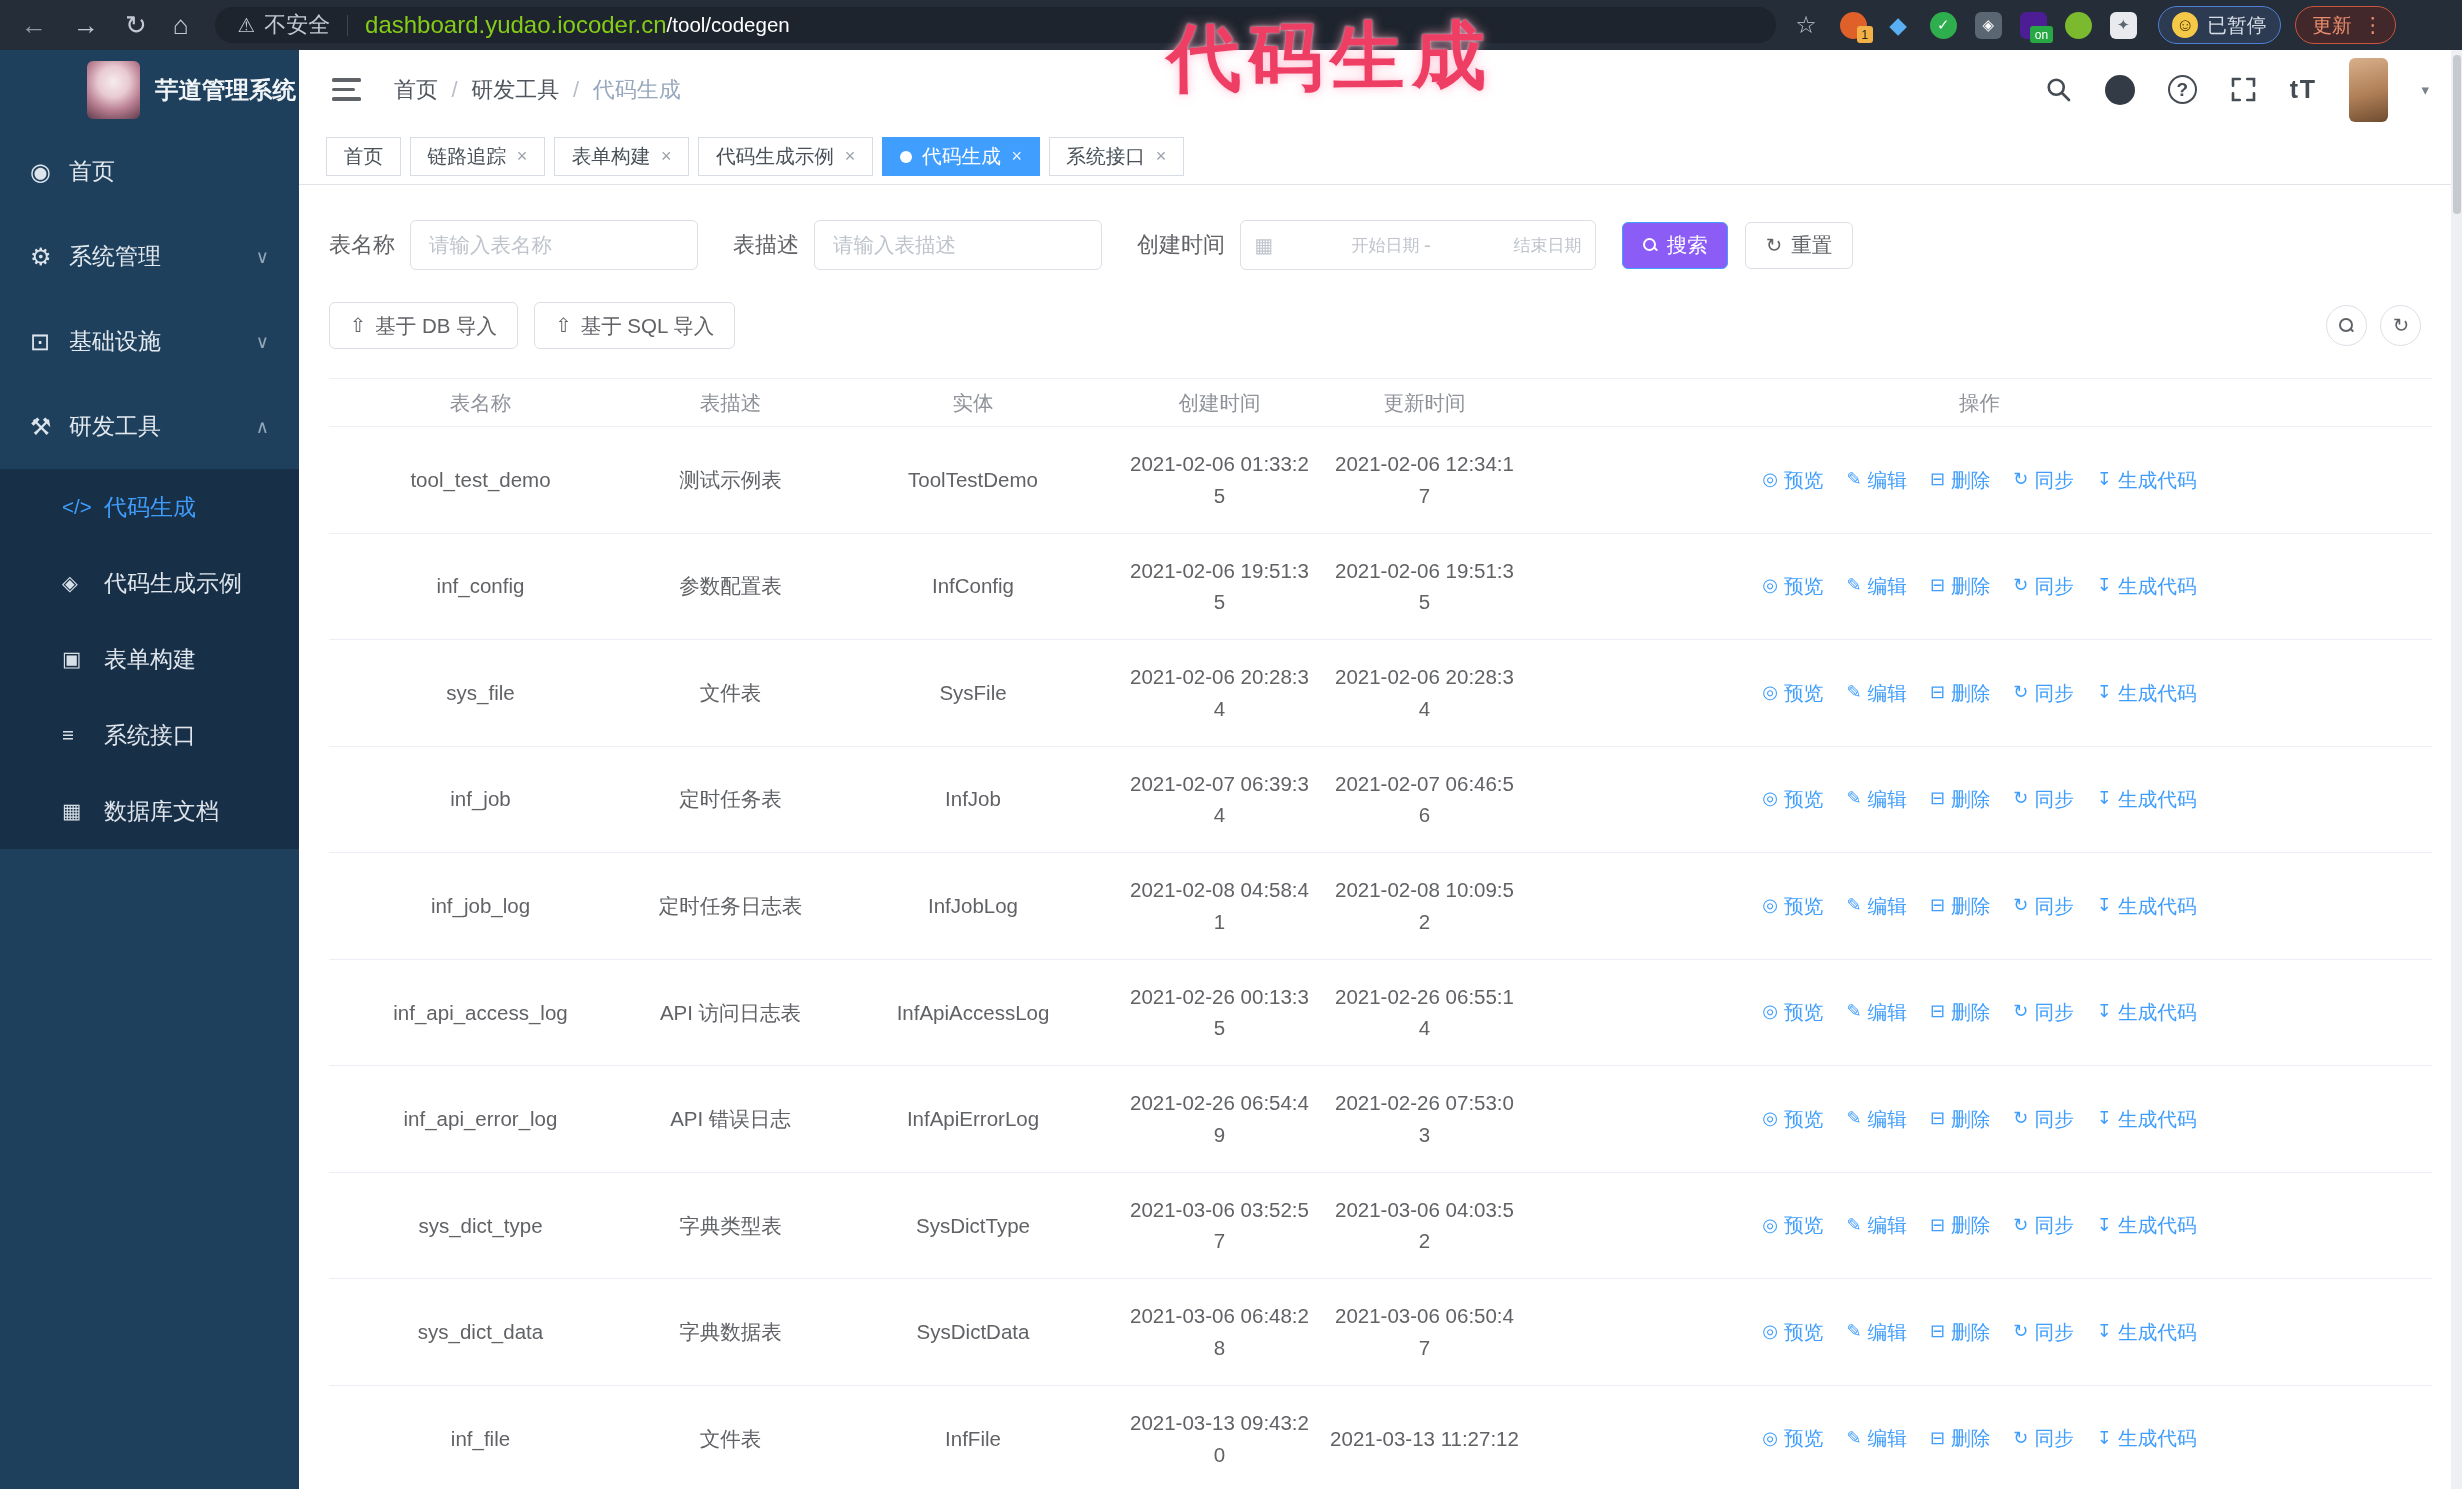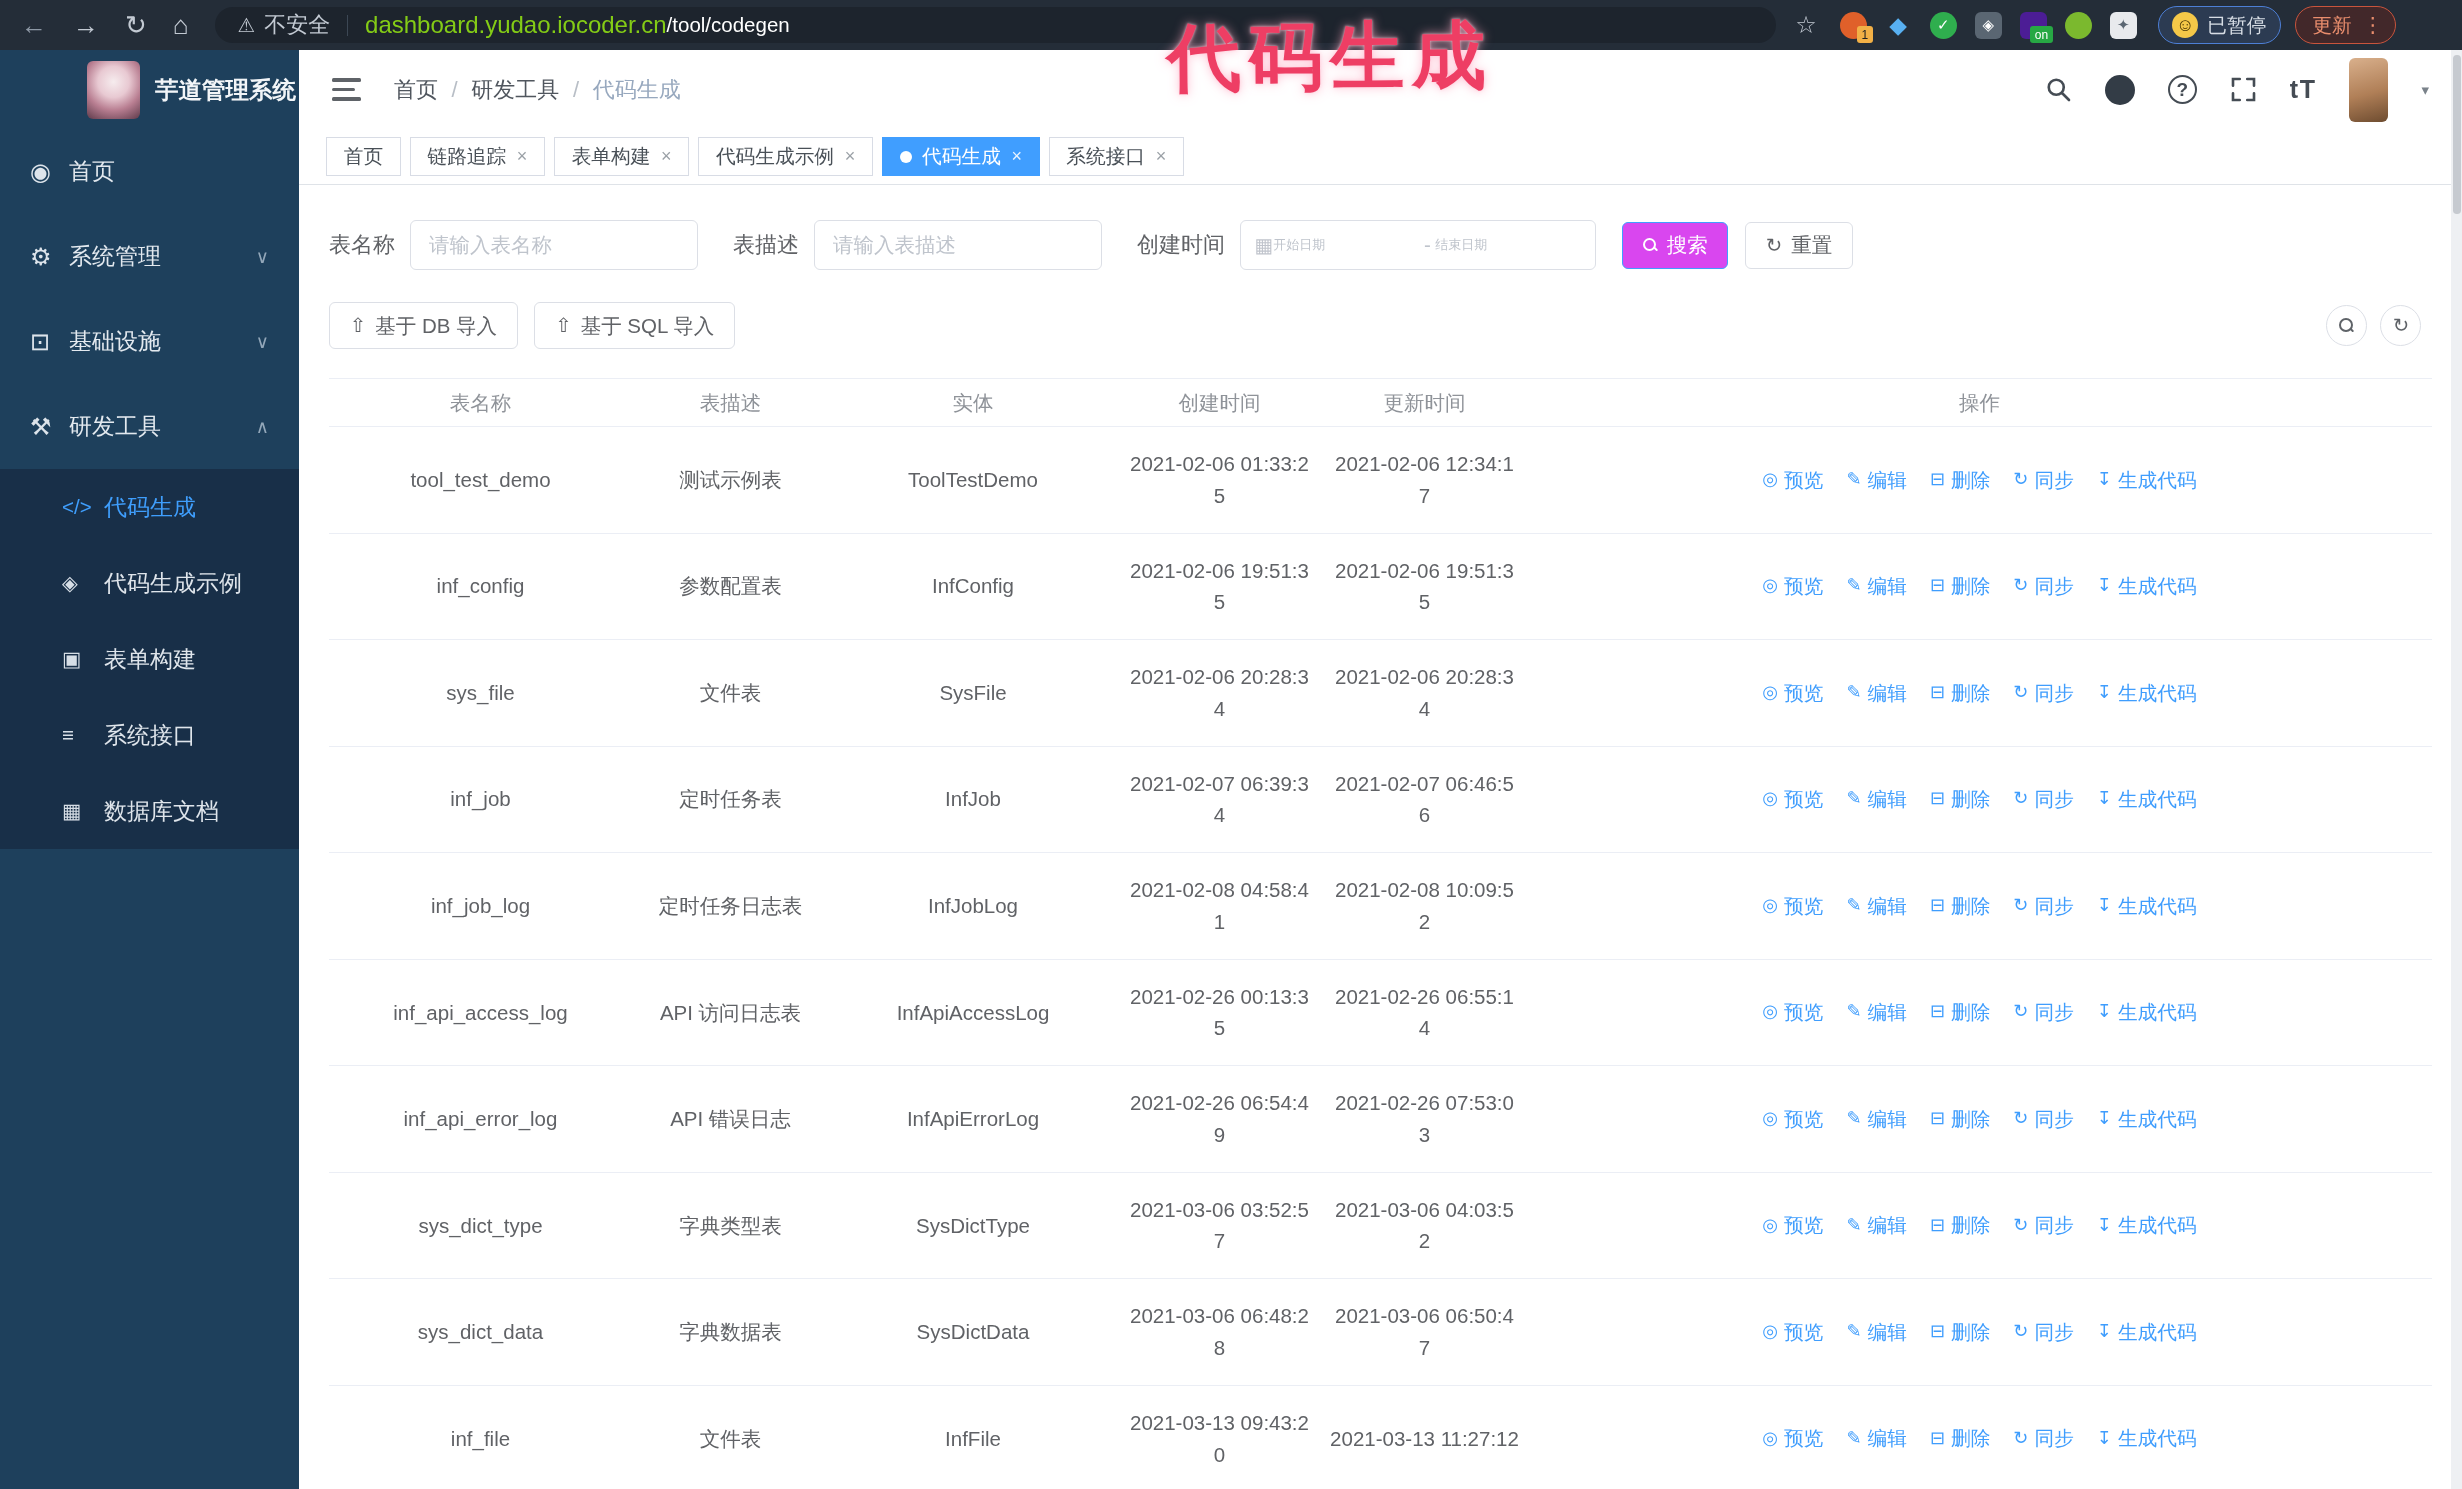--- a/index.html
+++ b/index.html
@@ -77,24 +77,24 @@
 
   
   .main { padding:0 30px; }
   .filter-row { margin-top:35px; display:flex; align-items:center; }
   .f-label { font-size:22px; color:#606266; margin-right:15px; }
   .f-input { width:288px; height:50px; border:1.5px solid #dcdfe6; border-radius:6px; padding:0 18px; font-size:20.5px; color:#333; font-family:"Liberation Sans",sans-serif; }
   .f-input::placeholder { color:#bfc4cc; }
   .f-gap { width:35px; }
   .datebox { width:356px; height:50px; border:1.5px solid #dcdfe6; border-radius:6px; display:flex; align-items:center; padding:0 13.6px; }
   .cal-ico { font-size:19.7px; color:#c0c4cc; }
-  .date-ph { flex:1; text-align:left; font-size:13px; color:#bfc4cc; }
+  .date-ph { flex:1; text-align:right; font-size:17px; color:#bfc4cc; }
   .date-sep { font-size:20.5px; color:#bfc4cc; padding:0 4.5px; }
   .btn { height:47px; border-radius:6px; display:flex; align-items:center; gap:9px; font-size:20.5px; padding:0 19.7px; cursor:pointer; border:1.5px solid #dcdfe6; background:#fff; color:#606266; }
-  .btn.primary { background:#d946ef; border-color:#409eff; color:#fff; margin-left:26px; }
+  .btn.primary { background:#8b5cf6; border-color:#409eff; color:#fff; margin-left:26px; }
   .btn + .btn { margin-left:16.7px; }
   .mag { position:relative; width:15px; height:15px; display:inline-block; }
   .mag::before { content:""; position:absolute; left:0; top:0; width:9.8px; height:9.8px; border:2.3px solid currentColor; border-radius:50%; }
   .mag::after { content:""; position:absolute; left:10.6px; top:10.6px; width:5.3px; height:2.3px; background:currentColor; transform:rotate(45deg); border-radius:1.5px; }
   .ico-glyph { font-size:19.7px; }
 
   
   .toolbar-row { margin-top:32px; display:flex; align-items:center; }
   .mini-circles { margin-left:auto; display:flex; gap:13.6px; margin-right:10.6px; }
   .circle-btn { width:41px; height:41px; border-radius:50%; border:1.5px solid #dcdfe6; background:#fff; color:#5f6368; display:flex; align-items:center; justify-content:center; cursor:pointer; font-size:19.7px; }

